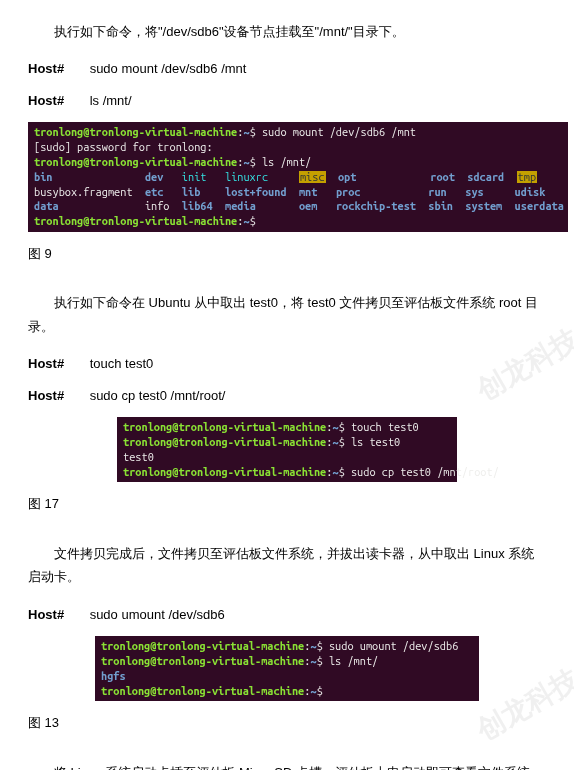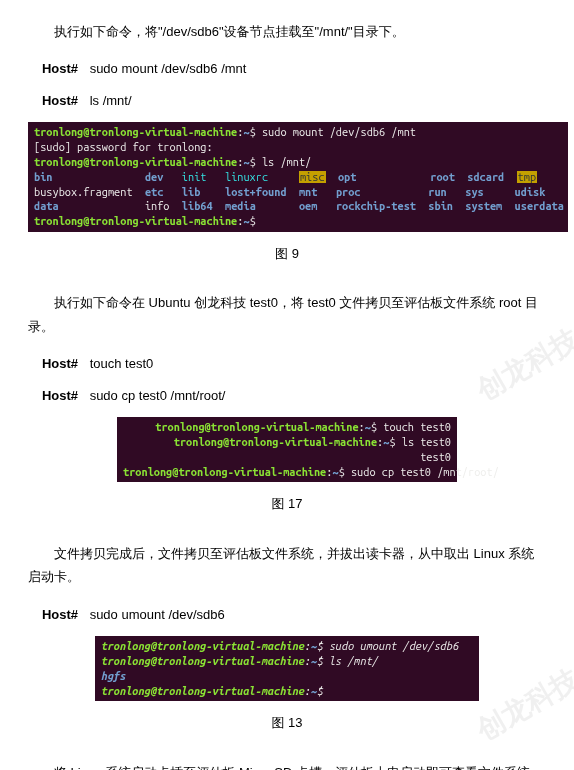--- a/index.html
+++ b/index.html
@@ -18,46 +18,44 @@
       text-indent: 2em;
     }
     .cmd-line {
       margin-bottom: 8px;
       font-size: 13px;
     }
     .cmd-prompt {
       font-weight: bold;
       display: inline-block;
       min-width: 50px;
-      text-align: right;
     }
     .cmd-text {
       margin-left: 8px;
     }
     .terminal {
       background: #300a24;
       color: #eee;
       font-family: "Ubuntu Mono", Consolas, monospace;
       font-size: 11px;
       line-height: 1.35;
       padding: 3px 6px;
       margin: 10px auto;
       white-space: pre;
       display: block;
     }
     .terminal.t1 { width: 540px; }
-    .terminal.t2 { width: 340px; text-align: right; }
-    .terminal.t3 { width: 384px; font-style: italic; }
+    .terminal.t2 { width: 340px; }
+    .terminal.t3 { width: 384px; }
     .term-green { color: #8ae234; font-weight: bold; }
     .term-white { color: #eeeeec; }
     .term-cyan { color: #34e2e2; }
     .term-blue { color: #729fcf; font-weight: bold; }
     .term-yellowbg { background: #c4a000; color: #2e3436; padding: 0 1px; }
     .caption {
-      text-align: center;
       margin-top: 4px;
       margin-bottom: 26px;
       font-size: 13px;
     }
     .watermark {
       position: absolute;
       font-size: 28px;
       color: rgba(128,128,128,0.12);
       font-weight: bold;
       transform: rotate(-30deg);
@@ -87,21 +85,21 @@
 <div class="terminal t1"><span class="term-green">tronlong@tronlong-virtual-machine</span><span class="term-white">:</span><span class="term-blue">~</span><span class="term-white">$ </span><span class="term-white">sudo mount /dev/sdb6 /mnt</span>
 <span class="term-white">[sudo] password for tronlong:</span>
 <span class="term-green">tronlong@tronlong-virtual-machine</span><span class="term-white">:</span><span class="term-blue">~</span><span class="term-white">$ </span><span class="term-white">ls /mnt/</span>
 <span class="term-blue">bin</span>               <span class="term-blue">dev</span>   <span class="term-cyan">init</span>   <span class="term-cyan">linuxrc</span>     <span class="term-yellowbg">misc</span>  <span class="term-blue">opt</span>            <span class="term-blue">root</span>  <span class="term-blue">sdcard</span>  <span class="term-yellowbg">tmp</span>       
 <span class="term-white">busybox.fragment</span>  <span class="term-blue">etc</span>   <span class="term-blue">lib</span>    <span class="term-blue">lost+found</span>  <span class="term-blue">mnt</span>   <span class="term-blue">proc</span>           <span class="term-blue">run</span>   <span class="term-blue">sys</span>     <span class="term-blue">udisk</span>     
 <span class="term-blue">data</span>              <span class="term-white">info</span>  <span class="term-blue">lib64</span>  <span class="term-blue">media</span>       <span class="term-blue">oem</span>   <span class="term-blue">rockchip-test</span>  <span class="term-blue">sbin</span>  <span class="term-blue">system</span>  <span class="term-blue">userdata</span>  
 <span class="term-green">tronlong@tronlong-virtual-machine</span><span class="term-white">:</span><span class="term-blue">~</span><span class="term-white">$ </span></div>
 
 <div class="caption">图 9</div>
 
-<p class="paragraph">执行如下命令在 Ubuntu 创龙科技 test0，将 test0 文件拷贝至评估板文件系统 root 目录。</p>
+<p class="paragraph">执行如下命令在 Ubuntu 从中取出 test0，将 test0 文件拷贝至评估板文件系统 root 目录。</p>
 
 <div class="cmd-line">
   <span class="cmd-prompt">Host#</span>
   <span class="cmd-text">touch test0</span>
 </div>
 <div class="cmd-line">
   <span class="cmd-prompt">Host#</span>
   <span class="cmd-text">sudo cp test0 /mnt/root/</span>
 </div>
 

